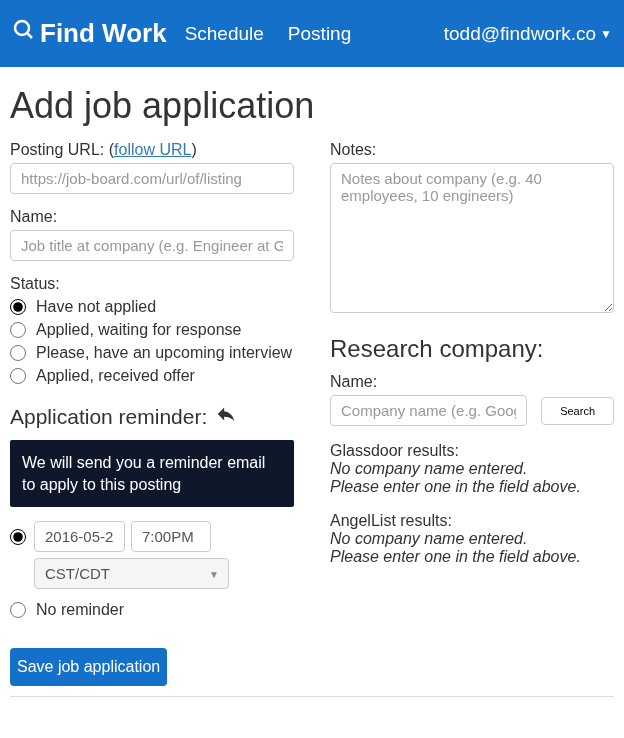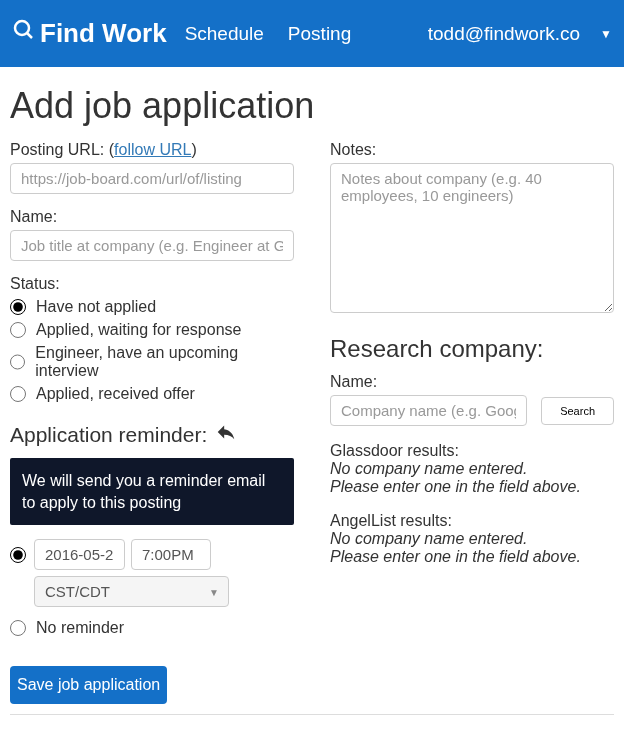--- a/index.html
+++ b/index.html
@@ -2,21 +2,21 @@
 <html><head>
   <meta charset="utf-8">
   <style>
     * { box-sizing: border-box; margin: 0; padding: 0; }
     body { font-family: -apple-system, BlinkMacSystemFont, "Segoe UI", Helvetica, Arial, sans-serif; font-size: 16px; color: #333; width: 624px; }
     .navbar { background: #1470c8; color: #fff; padding: 18px 12px; display: flex; align-items: center; }
     .brand { display: flex; align-items: center; font-size: 26px; font-weight: bold; }
     .brand-icon { margin-right: 4px; }
     .nav-links { margin-left: 18px; display: flex; gap: 24px; font-size: 19px; }
     .nav-link { color: #fff; text-decoration: none; }
-    .user-menu { margin-left: auto; font-size: 19px; display: flex; align-items: center; gap: 20px; cursor: pointer; }
+    .user-menu { margin-left: auto; font-size: 19px; display: flex; align-items: center; gap: 4px; cursor: pointer; }
     .main { padding: 10px; }
     h1 { font-size: 36px; font-weight: normal; margin: 8px 0 14px 0; }
     .cols { display: flex; gap: 36px; }
     .col { flex: 1; min-width: 0; }
     .label { display: block; margin-bottom: 4px; }
     .link { color: #337ab7; text-decoration: underline; cursor: pointer; }
     input[type="text"], textarea, select { width: 100%; padding: 6px 10px; border: 1px solid #ccc; border-radius: 4px; font-size: 15px; color: #555; background: #fff; font-family: inherit; }
     input::placeholder, textarea::placeholder { color: #999; }
     textarea { resize: both; height: 150px; }
     .field-spacer { height: 14px; }
@@ -89,21 +89,21 @@
       <div class="radio-row">
         <input type="radio" name="status" checked="" style="">
         <span>Have not applied</span>
       </div>
       <div class="radio-row">
         <input type="radio" name="status" style="">
         <span>Applied, waiting for response</span>
       </div>
       <div class="radio-row">
         <input type="radio" name="status" style="">
-        <span>Engineer, have an upcoming interview</span>
+        <span>Please, have an upcoming interview</span>
       </div>
       <div class="radio-row">
         <input type="radio" name="status" style="">
         <span>Applied, received offer</span>
       </div>
 
       <div class="reminder-heading">
         <span>Application reminder:</span>
         <span class="reply-icon">
           <svg width="22" height="22" viewBox="0 0 24 24" fill="#333">

